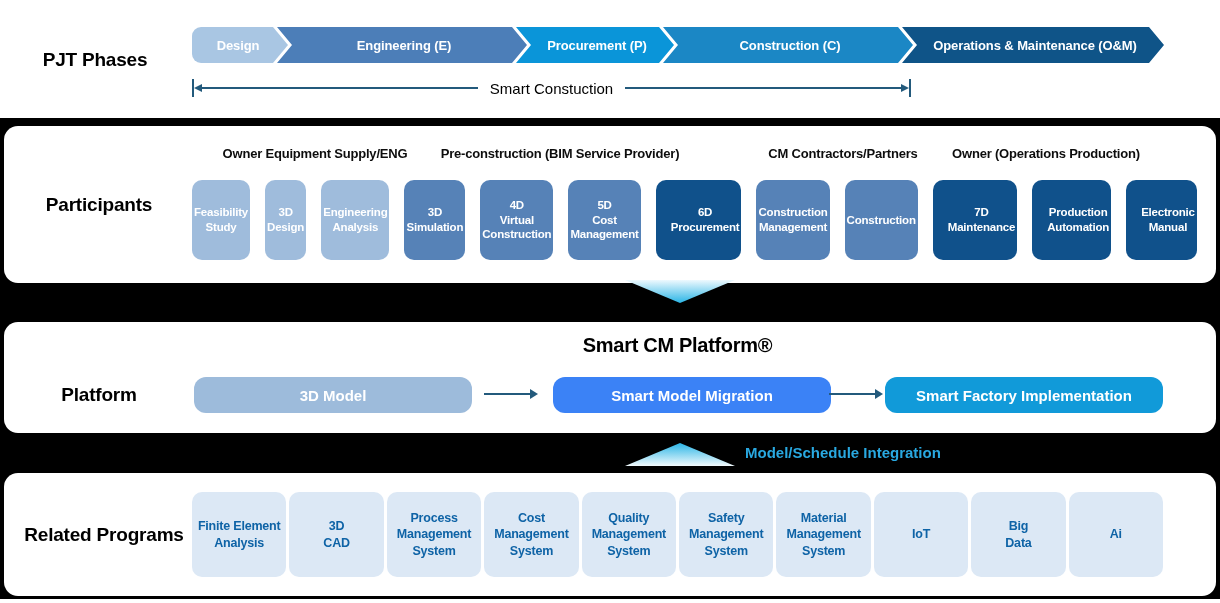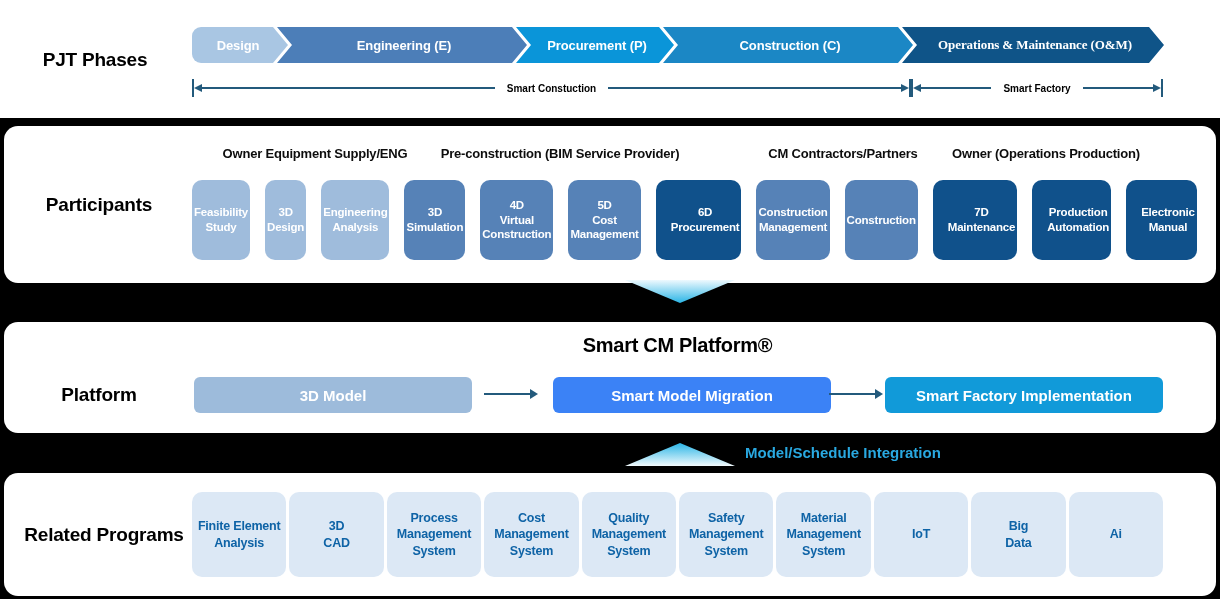--- a/index.html
+++ b/index.html
@@ -16,32 +16,32 @@
   .chev { position:relative; height:36px; display:flex; align-items:center; justify-content:center;
           color:#fff; font-weight:bold; font-size:13px; letter-spacing:-0.1px;
           clip-path:polygon(0 0, calc(100% - 15px) 0, 100% 50%, calc(100% - 15px) 100%, 0 100%, 15px 50%);
           margin-left:-11px; padding:0 10px 0 14px; white-space:nowrap; }
   .chev.first { clip-path:polygon(0 0, calc(100% - 15px) 0, 100% 50%, calc(100% - 15px) 100%, 0 100%);
                 border-radius:9px 0 0 9px; margin-left:0; padding-left:6px; }
   .c0 { width:96px;  background:#a9c6e3; }
   .c1 { width:250px; background:#4c7eb8; }
   .c2 { width:158px; background:#0a95d9; }
   .c3 { width:250px; background:#1b87c5; }
-  .c4 { width:262px; background:#0f5488;font-family:Liberation Serif, serif; }
+  .c4 { width:262px; background:#0f5488; }
 
   .measures { position:absolute; left:192px; top:78px; width:971px; height:20px; display:flex; }
   .measure { display:flex; align-items:center; }
   .m1 { width:719px; } .m2 { width:252px; }
   .tick { width:2px; height:18px; background:#235a7c; flex:none; }
   .arrow-l { width:0; height:0; border-top:4px solid transparent; border-bottom:4px solid transparent;
              border-right:8px solid #235a7c; flex:none; }
   .arrow-r { width:0; height:0; border-top:4px solid transparent; border-bottom:4px solid transparent;
              border-left:8px solid #235a7c; flex:none; }
   .mline { flex:1; height:2px; background:#235a7c; }
-  .mlabel { padding:0 12px; font-weight:bold; font-size:10px; color:#000; white-space:nowrap; }
+  .mlabel { padding:0 12px; font-weight:normal; font-size:15px; color:#000; white-space:nowrap; }
 
   
   .dark { position:absolute; top:118px; left:0; width:1220px; height:481px; background:#000; }
   .panel { position:relative; margin:0 4px; background:#fff; border-radius:14px; }
   .participants-panel { top:8px; height:157px; }
   .gap1 { position:relative; height:47px; }
   .platform-panel { top:0; height:111px; }
   .gap2 { position:relative; height:40px;border-radius:11px; }
   .related-panel { top:0; height:123px; }
 
@@ -65,21 +65,21 @@
   .tri-up { position:absolute; left:625px; top:10px; width:110px; height:23px;
             background:linear-gradient(180deg,#2ab5e6 0%,#f2fafd 100%);
             clip-path:polygon(50% 0,100% 100%,0 100%); }
   .integration-label { position:absolute; left:745px; top:11px; font-weight:bold; font-size:15px;
                        color:#29a8e0; white-space:nowrap; }
 
   
   .platform-panel .side-label { top:55px; height:36px; }
   .platform-title { position:absolute; left:188px; top:12px; width:971px; text-align:center;
                     font-weight:bold; font-size:20px; color:#000; letter-spacing:-0.3px; }
-  .plat-box { position:absolute; top:55px; height:36px; width:278px; border-radius:6px;
+  .plat-box { position:absolute; top:55px; height:36px; width:278px; border-radius:12px;
               display:flex; align-items:center; justify-content:center;
               color:#fff; font-weight:bold; font-size:15px; }
   .pb1 { left:190px; background:#9dbbdb; }
   .pb2 { left:549px; background:#3b82f6; }
   .pb3 { left:881px; background:#119ad9; }
   .flow-arrow { position:absolute; top:71px; height:2px; background:#235a7c; }
   .fa1 { left:480px; width:46px; } .fa2 { left:825px; width:46px; }
   .flow-arrow::after { content:""; position:absolute; right:-8px; top:-4px; width:0; height:0;
                        border-top:5px solid transparent; border-bottom:5px solid transparent;
                        border-left:8px solid #235a7c; }
@@ -116,29 +116,20 @@
           <span>Operations &amp; Maintenance (O&amp;M)</span>
         </div>
     </div>
 
     <div class="measures">
       <div class="measure m1">
         <span class="tick"></span>
         <span class="arrow-l"></span>
         <span class="mline"></span>
         <span class="mlabel">Smart Constuction</span>
-        <span class="mline"></span>
-        <span class="arrow-r"></span>
-        <span class="tick"></span>
-      </div>
-      <div class="measure m2">
-        <span class="tick"></span>
-        <span class="arrow-l"></span>
-        <span class="mline"></span>
-        <span class="mlabel">Smart Factory</span>
         <span class="mline"></span>
         <span class="arrow-r"></span>
         <span class="tick"></span>
       </div>
     </div>
   </section>
 
   <div class="dark">
 
     <section class="panel participants-panel">

